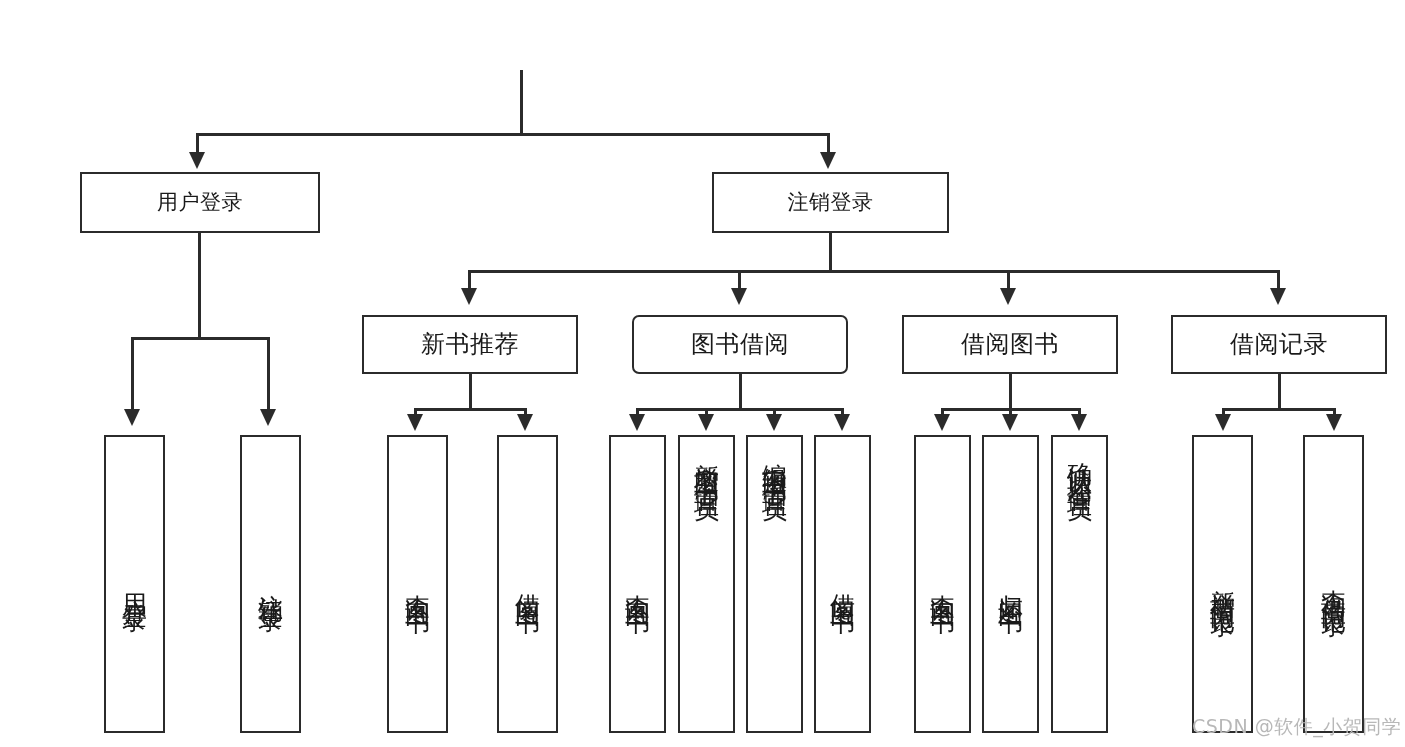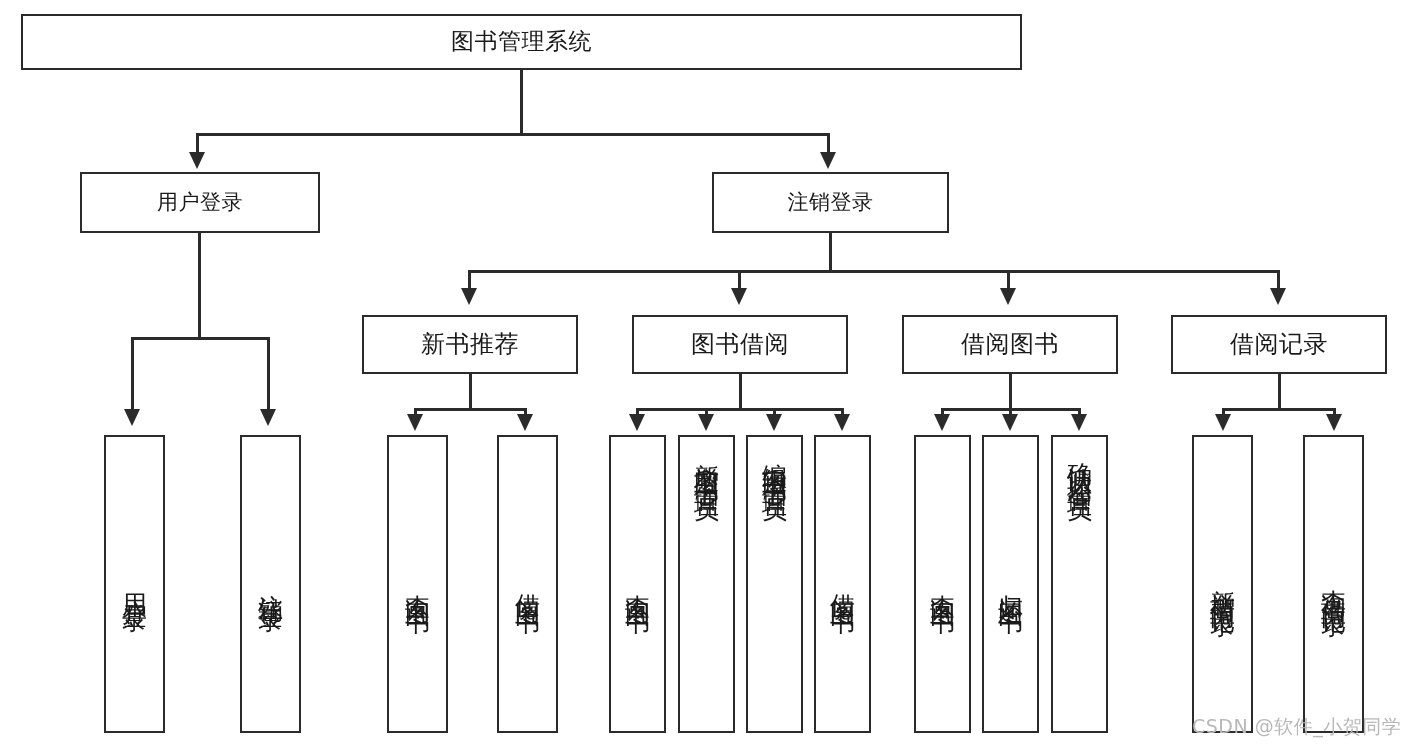--- a/index.html
+++ b/index.html
@@ -89,23 +89,20 @@
     white-space: nowrap;
     letter-spacing: 0.5px;
     pointer-events: none;
   }
 </style>
 </head>
 <body>
 
 <div id="canvas">
 
-  <div class="node root" style="left:21px; top:14px; width:1001px; height:56px;">
-    <span class="label">图书管理系统</span>
-  </div>
 
   <div class="vline" style="left:520px; top:70px; width:3px; height:65px;"></div>
   <div class="hline" style="left:196px; top:133px; width:633px; height:3px;"></div>
   <div class="vline" style="left:196px; top:133px; width:3px; height:22px;"></div>
   <div class="arrow" style="left:189px; top:152px;"></div>
   <div class="vline" style="left:827px; top:133px; width:3px; height:22px;"></div>
   <div class="arrow" style="left:820px; top:152px;"></div>
 
   <div class="node lvl2" style="left:80px; top:172px; width:240px; height:61px;">
     <span class="label">用户登录</span>
@@ -134,21 +131,21 @@
   <div class="vline" style="left:1007px; top:270px; width:3px; height:20px;"></div>
   <div class="arrow" style="left:1000px; top:288px;"></div>
 
   <div class="vline" style="left:1277px; top:270px; width:3px; height:20px;"></div>
   <div class="arrow" style="left:1270px; top:288px;"></div>
 
   <div class="node lvl3" style="left:362px; top:315px; width:216px; height:59px;">
     <span class="label">新书推荐</span>
   </div>
 
-  <div class="node lvl3" style="left:632px; top:315px; width:216px; height:59px;">
+  <div class="node lvl3" style="left:632px; top:315px; width:216px; height:59px;border-radius:7px;">
     <span class="label">图书借阅</span>
   </div>
 
   <div class="node lvl3" style="left:902px; top:315px; width:216px; height:59px;">
     <span class="label">借阅图书</span>
   </div>
 
   <div class="node lvl3" style="left:1171px; top:315px; width:216px; height:59px;align-items:center;">
     <span class="label">借阅记录</span>
   </div>

